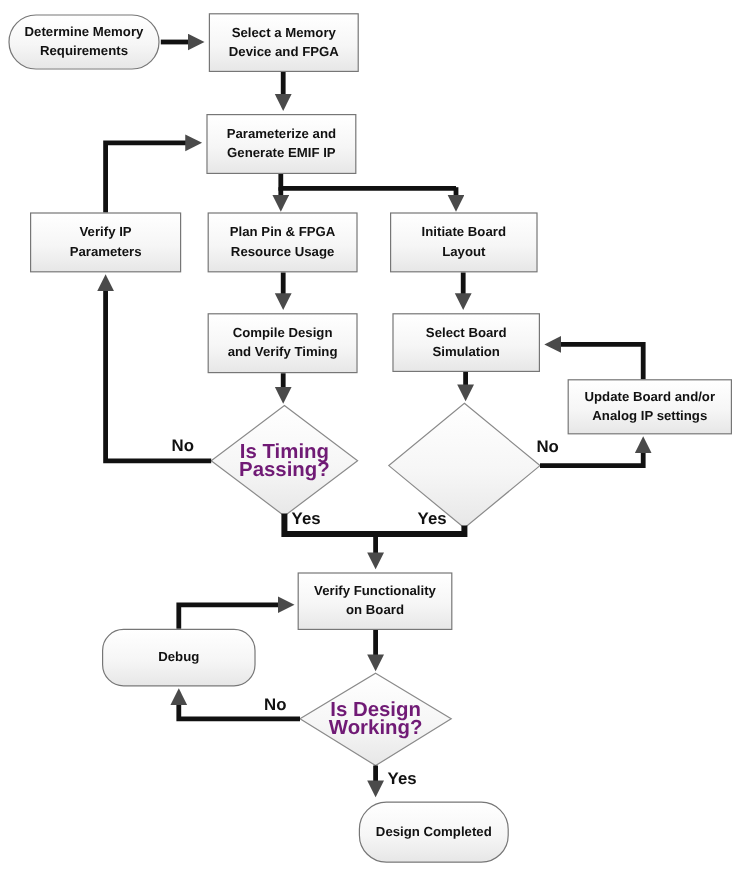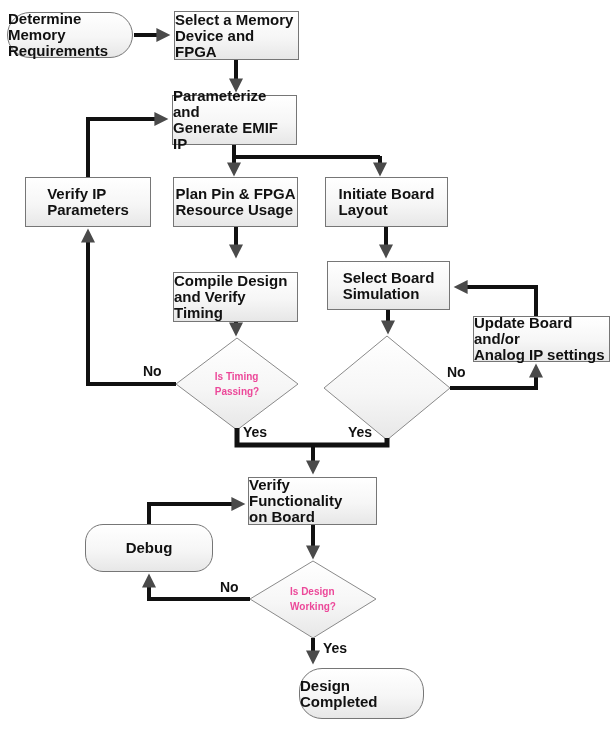--- a/index.html
+++ b/index.html
@@ -3,30 +3,30 @@
 <meta charset="utf-8">
 <style>
   html,body{margin:0;padding:0;background:#ffffff;}
   #stage{
     position:relative;width:614px;height:729px;background:#ffffff;overflow:hidden;
     font-family:"Liberation Sans","DejaVu Sans",sans-serif;
   }
   .layer{position:absolute;left:0;top:0;}
   .node{
     position:absolute;display:flex;align-items:center;justify-content:center;
-    text-align:left;white-space:pre-line;
-    font-size:15px;font-weight:600;line-height:16px;color:#111111;
+    text-align:center;white-space:pre-line;
+    font-size:11px;font-weight:600;line-height:16px;color:#111111;
     background:linear-gradient(180deg,#ffffff 0%,#f6f6f6 55%,#e7e7e7 100%);
     border:1px solid #767676;box-sizing:border-box;
   }
   .stadium{border-radius:23px;}
   .dtext{
     position:absolute;display:flex;align-items:center;justify-content:center;
-    text-align:left;white-space:pre-line;
-    font-size:10px;font-weight:600;line-height:15px;color:#ec4899;
+    text-align:center;white-space:pre-line;
+    font-size:17px;font-weight:600;line-height:15px;color:#701a75;
   }
   .tight{line-height:14px;}
   .elabel{
     position:absolute;font-size:14px;font-weight:600;color:#111111;
   }
 </style>
 </head>
 <body>
 
 <div id="stage">
@@ -81,21 +81,21 @@
 
   <div class="node" style="left:25px;top:177px;width:126px;height:50px;">Verify IP
 Parameters</div>
 
   <div class="node" style="left:173px;top:177px;width:125px;height:50px;">Plan Pin &amp; FPGA
 Resource Usage</div>
 
   <div class="node" style="left:325px;top:177px;width:123px;height:50px;">Initiate Board
 Layout</div>
 
-  <div class="node" style="left:173px;top:272px;width:125px;height:50px;">Compile Design
+  <div class="node" style="left:173px;top:261px;width:125px;height:50px;">Compile Design
 and Verify Timing</div>
 
   <div class="node" style="left:327px;top:261px;width:123px;height:49px;">Select Board
 Simulation</div>
 
   <div class="node" style="left:248px;top:477px;width:129px;height:48px;">Verify Functionality
 on Board</div>
 
   <div class="node" style="left:473px;top:316px;width:137px;height:46px;">Update Board and/or
 Analog IP settings</div>

